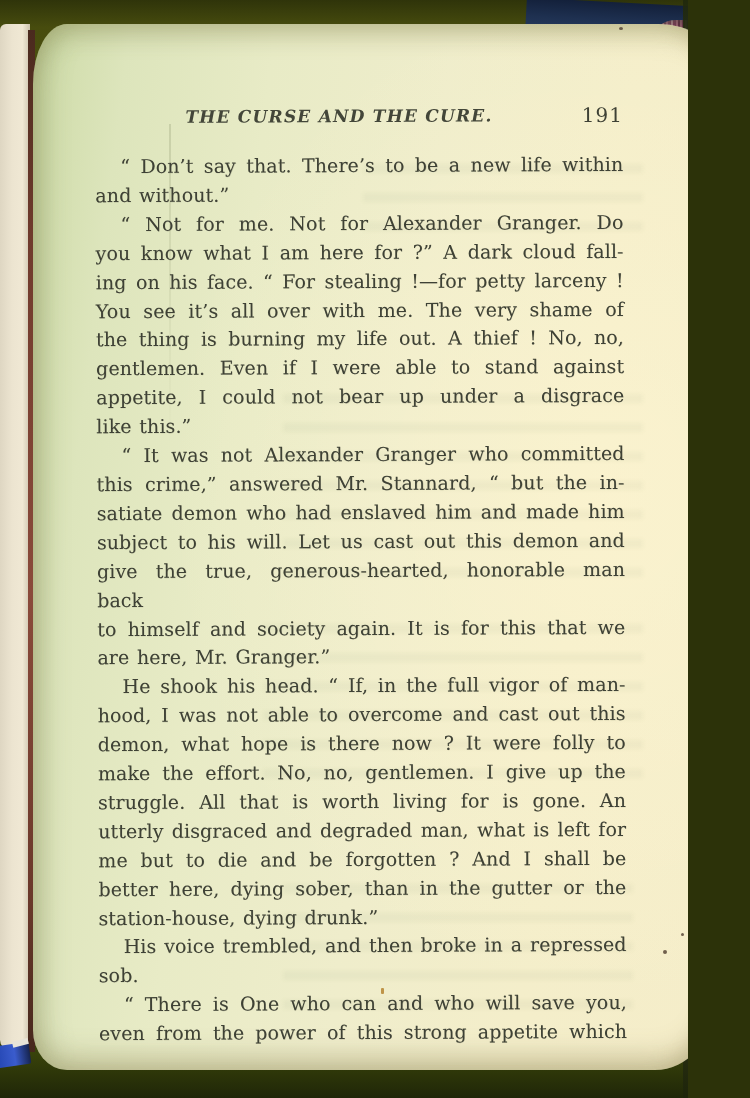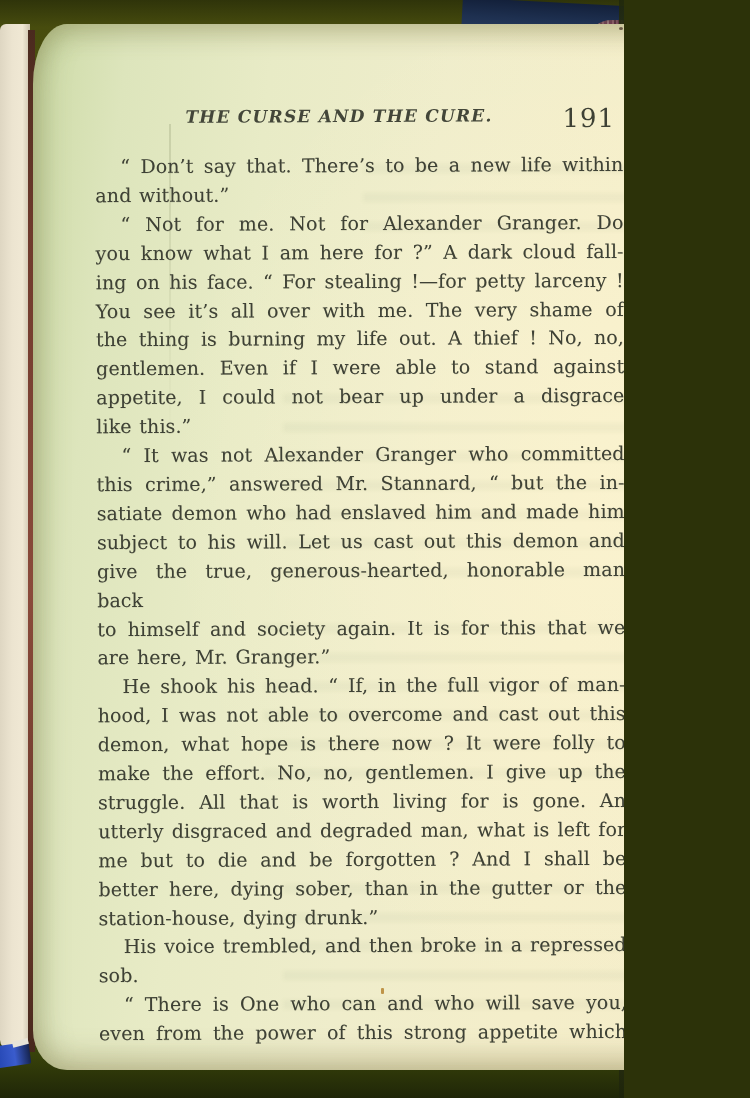--- a/index.html
+++ b/index.html
@@ -1,20 +1,19 @@
 <!DOCTYPE html>
 <html><head>
 <meta charset="utf-8">
 <style>
   html,body{margin:0;padding:0;background:#2c3209;}
   .photo{
-    position:relative; width:605px; height:1098px; overflow:hidden;
+    position:relative; width:688px; height:1098px; overflow:hidden;
     background:linear-gradient(180deg,#2f340a 0%,#474c0e 2.5%,#4d520f 8%,#4d520f 84%,#434a0c 90%,#38420a 96%,#1f2608 100%);
     font-family:"DejaVu Serif","Liberation Serif",serif;
-    padding-left:19px;
   }
   
   .left-strip{
     position:absolute; left:0; top:24px; width:30px; height:1026px;
     background:linear-gradient(90deg,#ded6c2 0%,#ece4d0 40%,#f0e8d4 75%,#cdc4ae 100%);
     border-radius:6px 0 0 10px;
   }
   
   .gutter{
     position:absolute; left:28px; top:30px; width:7px; height:1022px;
@@ -59,21 +58,21 @@
   .content{
     position:absolute; left:64px; top:82px; width:528px;
     transform:rotate(-.25deg); color:#3e4135;
   }
   .header{position:relative; height:32px;}
   .htitle{
     position:absolute; left:0; right:40px; text-align:center;
     font-style:italic; font-weight:bold; font-size:17px; letter-spacing:1.2px;
     color:#434639;
   }
-  .hpage{position:absolute; right:8px; top:-2px; font-size:26px; letter-spacing:1px; color:#3e4135;}
+  .hpage{position:absolute; right:0; top:-2px; font-size:20px; letter-spacing:1px; color:#3e4135;}
   .lines{margin-top:13px; font-size:19px; line-height:28.9px; word-spacing:1.5px; letter-spacing:.1px;}
   .ln{text-align:justify; text-align-last:justify; white-space:normal;
       text-shadow:.3px .3px 0 rgba(62,65,53,.25);}
   .ln.end{text-align-last:left;}
   .ln.ind{text-indent:25px;}
   
   .ghost{
     position:absolute; pointer-events:none; filter:blur(2px); opacity:.55;
     background:repeating-linear-gradient(180deg, rgba(96,116,80,.10) 0 9px, rgba(96,116,80,0) 9px 29px);
   }

